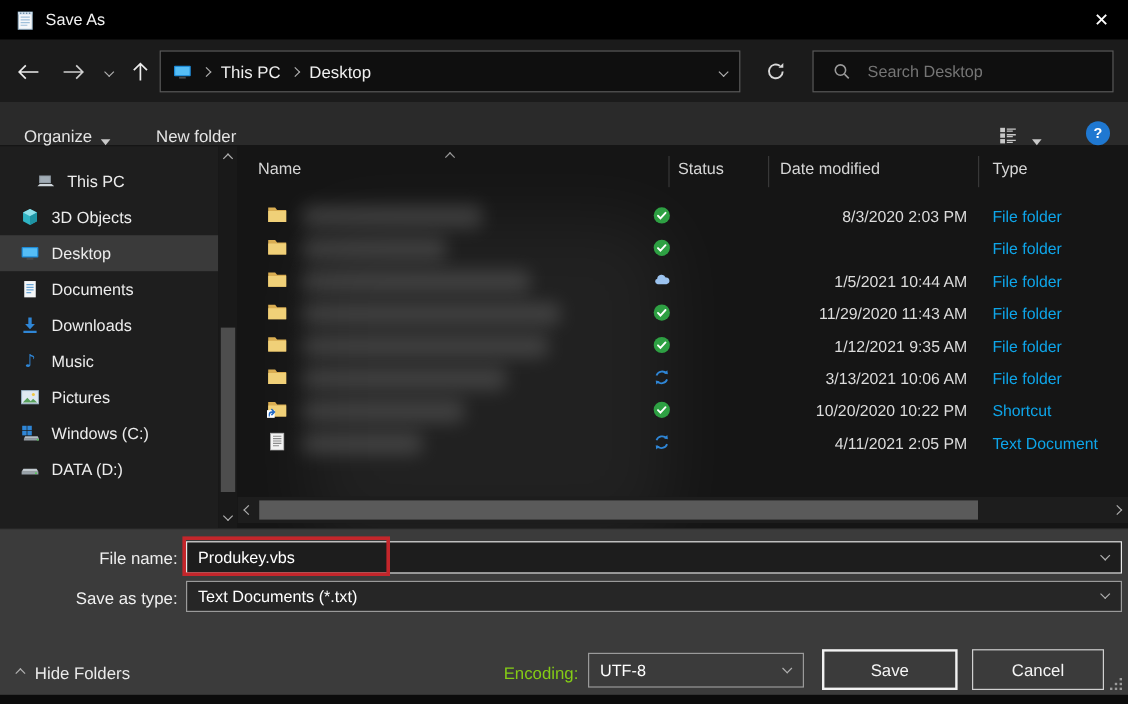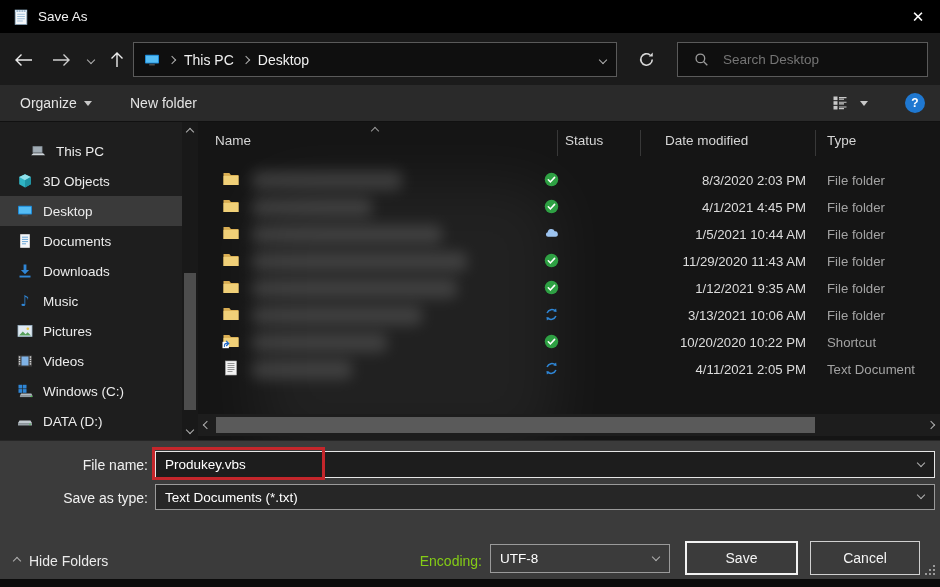--- a/index.html
+++ b/index.html
@@ -35,21 +35,21 @@
   .chev.up{transform:rotate(-135deg);}
   .chev.right{transform:rotate(-45deg);}
   .chev.left{transform:rotate(135deg);}
   .chev.sm{width:5px;height:5px;}
   .tri-down{display:inline-block;width:0;height:0;border-left:4px solid transparent;
         border-right:4px solid transparent;border-top:5px solid #c8c8c8;}
 
   
   .toolbar{position:absolute;left:0;top:85px;width:940px;height:37px;background:#2a2a2a;
            border-bottom:1px solid #111;box-sizing:border-box;}
-  .tb-item{position:absolute;top:0;height:36px;display:flex;align-items:center;gap:7px;color:#e4e4e4;font-size:14px;}
+  .tb-item{position:absolute;top:0;height:36px;display:flex;align-items:flex-end;gap:7px;color:#e4e4e4;font-size:14px;}
 
   
   .sidebar{position:absolute;left:0;top:122px;width:182px;height:318px;background:#1e1e1e;
            padding-top:14px;box-sizing:border-box;overflow:hidden;}
   .sitem{height:30px;display:flex;align-items:center;gap:10px;cursor:default;}
   .sitem.lv0{padding-left:30px;}
   .sitem.lv1{padding-left:17px;}
   .sitem.sel{background:#3a3a3a;}
   .sicon{width:16px;height:16px;display:inline-flex;align-items:center;justify-content:center;flex:none;}
   .sicon svg{width:16px;height:16px;}
@@ -66,21 +66,21 @@
   .frow{position:absolute;left:0;width:742px;height:27px;}
   .ficon{position:absolute;left:24px;top:4px;width:18px;height:17px;display:inline-flex;}
   .ficon svg{width:18px;height:16px;}
   .redact{position:absolute;left:54px;top:4px;height:19px;background:#6e6e6e;opacity:.42;
           filter:blur(7px);border-radius:6px;}
   .big-smudge{position:absolute;left:60px;top:60px;width:300px;height:270px;background:#8a8a8a;
           opacity:.10;filter:blur(28px);border-radius:40px;}
   .fstatus{position:absolute;left:346px;top:5px;width:16px;height:16px;display:inline-flex;}
   .fstatus svg{width:15px;height:15px;}
   .fdate{position:absolute;left:440px;top:6px;width:168px;text-align:right;color:#dcdcdc;font-size:13.2px;}
-  .ftype{position:absolute;left:629px;top:6px;color:#a3a3a3;font-size:13.2px;}
+  .ftype{position:absolute;left:629px;top:6px;color:#0ea5e9;font-size:13.2px;}
 
   .hscroll{position:absolute;left:0;top:292px;width:742px;height:22px;background:#1d1d1d;}
   .hthumb{position:absolute;left:18px;top:3px;width:599px;height:16px;background:#5a5a5a;}
   .hs-arrow{position:absolute;top:3px;width:16px;height:16px;display:flex;align-items:center;justify-content:center;}
 
   
   .bottom{position:absolute;left:0;top:440px;width:940px;height:147px;background:#3b3b3b;
           border-top:1px solid #262626;box-sizing:border-box;}
   .flabel{position:absolute;left:0;width:148px;text-align:right;color:#f0f0f0;font-size:14px;}
   .ffield{position:absolute;left:155px;width:780px;box-sizing:border-box;display:flex;
@@ -279,39 +279,20 @@
             <rect x="1" y="2.5" width="14" height="11" fill="#dfe9f2" stroke="#9db6c9" stroke-width="0.8"></rect>
             <path d="M2 12.5l3.8-4 2.8 2.8 2-2 3.4 3.2v0z" fill="#57a05c"></path>
             <circle cx="10.8" cy="5.8" r="1.3" fill="#eec643"></circle>
           </svg>
         </span>
         <span class="slabel">Pictures</span>
       </div>
       <div class="sitem lv1">
         <span class="sicon">
           <svg viewBox="0 0 16 16">
-            <rect x="1" y="2.5" width="14" height="11" fill="#3f3f3f"></rect>
-            <g fill="#d8d8d8">
-              <rect x="1.8" y="3.3" width="1.5" height="1.5"></rect>
-              <rect x="1.8" y="5.6" width="1.5" height="1.5"></rect>
-              <rect x="1.8" y="7.9" width="1.5" height="1.5"></rect>
-              <rect x="1.8" y="10.2" width="1.5" height="1.5"></rect>
-              <rect x="12.7" y="3.3" width="1.5" height="1.5"></rect>
-              <rect x="12.7" y="5.6" width="1.5" height="1.5"></rect>
-              <rect x="12.7" y="7.9" width="1.5" height="1.5"></rect>
-              <rect x="12.7" y="10.2" width="1.5" height="1.5"></rect>
-            </g>
-            <rect x="4.5" y="3.5" width="7" height="9" fill="#7fb2e5"></rect>
-          </svg>
-        </span>
-        <span class="slabel">Videos</span>
-      </div>
-      <div class="sitem lv1">
-        <span class="sicon">
-          <svg viewBox="0 0 16 16">
             <g fill="#2f86d6">
               <rect x="1.5" y="1.8" width="3.7" height="3.7"></rect>
               <rect x="5.8" y="1.8" width="3.7" height="3.7"></rect>
               <rect x="1.5" y="6.1" width="3.7" height="3.7"></rect>
               <rect x="5.8" y="6.1" width="3.7" height="3.7"></rect>
             </g>
             <path d="M4 10.6h10.4l1.1 2.1H2.9z" fill="#b3bcc3"></path>
             <path d="M2.9 12.7h12.6v1.4H2.9z" fill="#939ca3"></path>
             <circle cx="14.4" cy="13.4" r="0.7" fill="#41d541"></circle>
           </svg>
@@ -340,21 +321,21 @@
   </div>
 
   <div class="list">
     <div class="big-smudge"></div>
 
     <span class="lhead" style="left:17px;top:11px;">Name</span>
     <i class="chev up sm" style="position:absolute;left:174px;top:6px;border-color:#999;"></i>
     <div class="colsep" style="left:359px;"></div>
     <span class="lhead" style="left:367px;top:11px;">Status</span>
     <div class="colsep" style="left:442px;"></div>
-    <span class="lhead" style="left:467px;top:11px;">Date modified</span>
+    <span class="lhead" style="left:452px;top:11px;">Date modified</span>
     <div class="colsep" style="left:617px;"></div>
     <span class="lhead" style="left:629px;top:11px;">Type</span>
 
     <div>
         <div class="frow" style="top: 45px; text-decoration: underline;">
           <span class="ficon">
             <svg viewBox="0 0 18 15">
               <path d="M1.5 1.5h5.8l1.6 2h7.6v10H1.5z" fill="#d9ad52"></path>
               <path d="M1.5 4.4h15v9.1h-15z" fill="#f0d078"></path>
             </svg>
@@ -376,21 +357,20 @@
               <path d="M1.5 4.4h15v9.1h-15z" fill="#f0d078"></path>
             </svg>
           </span>
           <span class="redact" style="width:120px"></span>
           <span class="fstatus">
             <svg viewBox="0 0 16 16">
               <circle cx="8" cy="8" r="7.2" fill="#2ea043"></circle>
               <path d="M4.6 8.3l2.2 2.3 4.5-4.9" stroke="#fff" stroke-width="1.7" fill="none" stroke-linecap="round"></path>
             </svg>
           </span>
-          <span class="fdate">4/1/2021 4:45 PM</span>
           <span class="ftype">File folder</span>
         </div>
         <div class="frow" style="top: 99px;">
           <span class="ficon">
             <svg viewBox="0 0 18 15">
               <path d="M1.5 1.5h5.8l1.6 2h7.6v10H1.5z" fill="#d9ad52"></path>
               <path d="M1.5 4.4h15v9.1h-15z" fill="#f0d078"></path>
             </svg>
           </span>
           <span class="redact" style="width:190px"></span>

